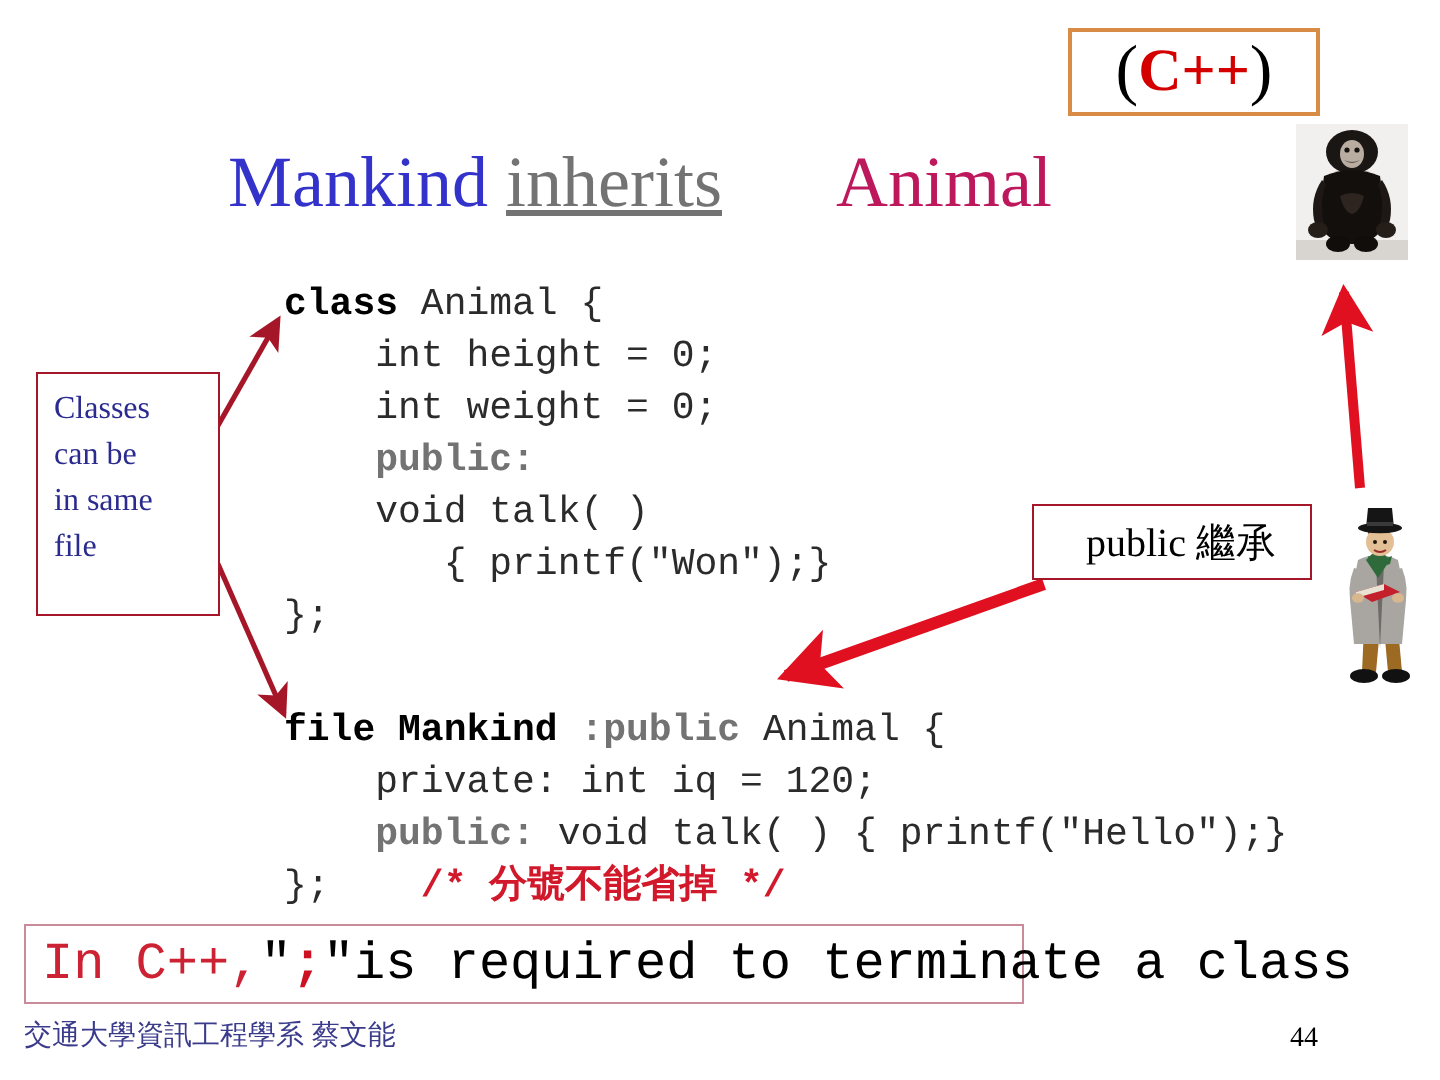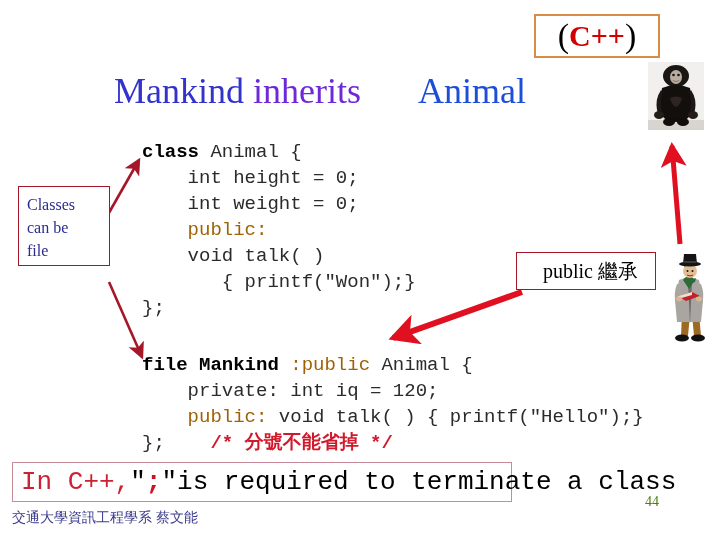--- a/index.html
+++ b/index.html
@@ -50,51 +50,51 @@
     left: 0px;
     top: 72px;
     width: 640px;
     text-align: center;
     font-size: 36px;
     line-height: 1.1;
     white-space: nowrap;
     font-family: "Liberation Serif", "DejaVu Serif", serif;
   }
   .t-mankind { color: #3333cc; }
-  .t-inherits { color: #6d28d9; }
-  .t-animal { color: #1d4ed8; margin-left: 48px; }
+  .t-inherits { color: #737373; text-decoration: underline; }
+  .t-animal { color: #be185d; margin-left: 48px; }
 
   
   .code {
     position: absolute;
     font-family: "Liberation Mono", "DejaVu Sans Mono", monospace;
     font-size: 19px;
     line-height: 26px;
     white-space: pre;
     color: #2b2b2b;
   }
   .code-a { left: 142px; top: 139px; }
   .code-b { left: 142px; top: 352px; }
   .kw-bold { font-weight: bold; color: #000000; margin-top: 28px; }
-  .kw-red  { font-weight: normal; color: #a16207; text-align: center; }
+  .kw-red  { font-weight: bold; color: #737373; text-align: center; }
   .cmt-red { color: #d2182b; font-weight: bold; }
   .plain { color: #2b2b2b; margin-top: 17px; }
 
   
   .callout {
     position: absolute;
     box-sizing: border-box;
     background: #ffffff;
     border: 1px solid #a51728;
   }
   .box-classes {
     left: 18px;
     top: 186px;
     width: 92px;
-    height: 80px;
+    height: 122px;
     padding: 6px 0 0 8px;
     color: #2b2b8f;
     font-size: 16px;
     line-height: 23px;
     font-family: "Liberation Serif", "DejaVu Serif", serif;
   }
   .box-public {
     left: 516px;
     top: 252px;
     width: 140px;
@@ -135,23 +135,23 @@
     left: 12px;
     top: 509px;
     font-size: 14px;
     color: #3b3b8c;
     font-family: Liberation Sans, sans-serif;
     white-space: nowrap;
   }
   .pagenum {
     position: absolute;
     left: 645px;
-    top: 494px;
+    top: 512px;
     font-size: 14px;
-    color: #4d7c0f;
+    color: #000000;
     font-family: "Liberation Serif", "DejaVu Serif", serif;
   }
 
   
   .gfx {
     position: absolute;
     left: 0; top: 0;
     width: 720px; height: 540px;
     pointer-events: none;
   }
@@ -263,20 +263,21 @@
   <line x1="109" y1="282" x2="142" y2="357" stroke="#a51728" stroke-width="2.6" marker-end="url(#ah-thin)"></line>
 
   <line x1="522" y1="292" x2="393" y2="338" stroke="#e01020" stroke-width="6" marker-end="url(#ah-thick)"></line>
 
   <line x1="680" y1="244" x2="672" y2="146" stroke="#e01020" stroke-width="5" marker-end="url(#ah-up)"></line>
 </svg>
 
 <div class="callout box-classes">
   <div>Classes</div>
   <div>can be</div>
+  <div>in same</div>
   <div>file</div>
 </div>
 
 <div class="code code-a"><span class="kw-bold">class</span><span class="plain"> Animal {</span>
 <span class="plain">    int height = 0;</span>
 <span class="plain">    int weight = 0;</span>
 <span class="kw-red">    public:</span>
 <span class="plain">    void talk( )</span>
 <span class="plain">       { printf("Won");}</span>
 <span class="plain">};</span></div>

